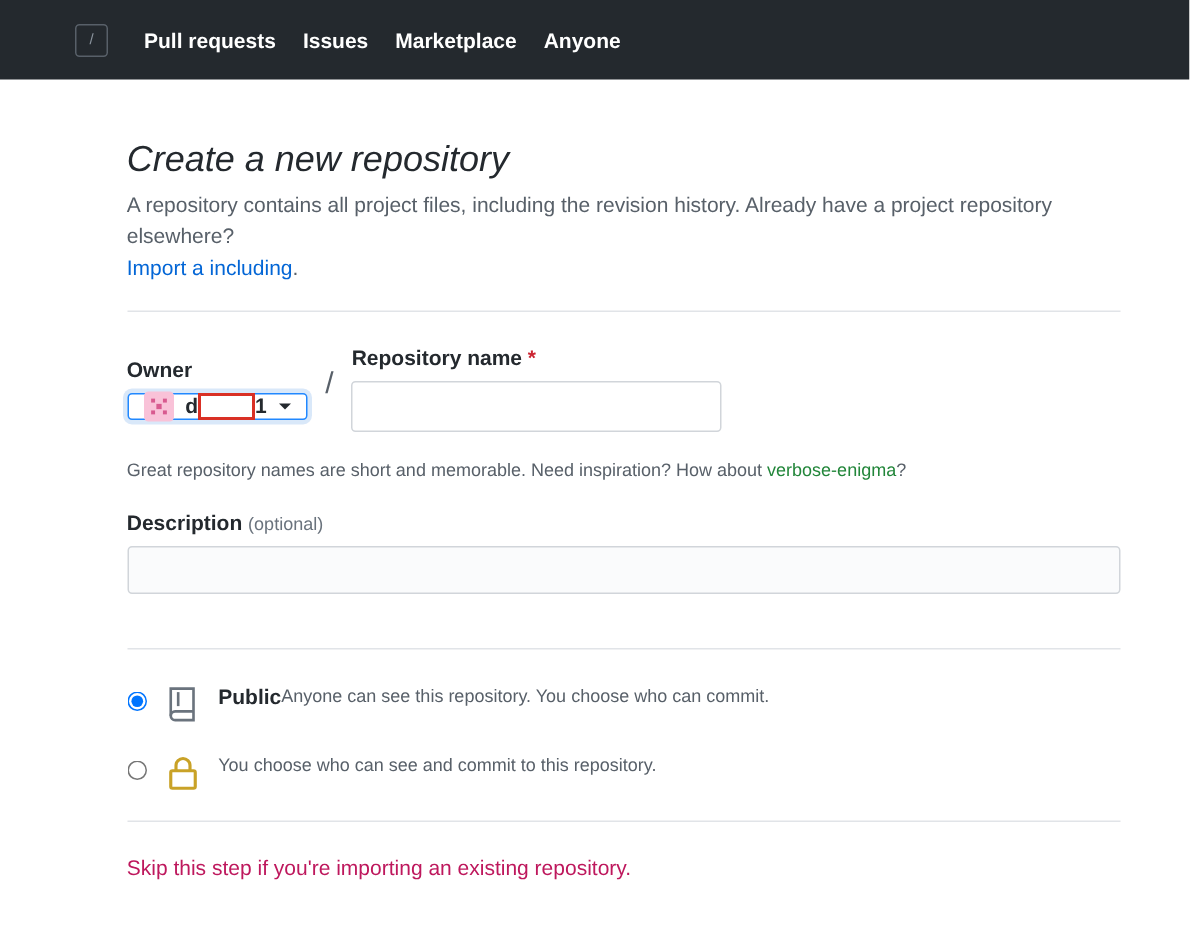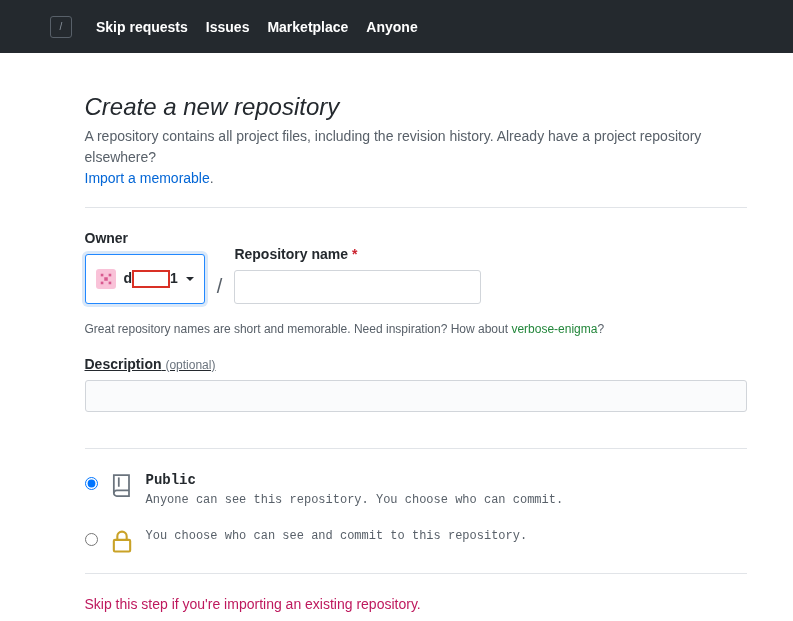--- a/index.html
+++ b/index.html
@@ -12,72 +12,72 @@
     .header-nav a { color: #fff; text-decoration: none; font-weight: 600; font-size: 14px; }
     
     .container { max-width: 700px; margin: 0 auto; padding: 40px 0 0 38px; }
     
     h1 { font-size: 24px; font-weight: 400; margin-bottom: 5px; color: #24292e; font-style: italic; }
     .subtitle { color: #586069; font-size: 14px; line-height: 1.5; }
     .subtitle a { color: #0366d6; text-decoration: none; }
     
     hr.divider { border: none; border-top: 1px solid #e1e4e8; margin: 18px 0 22px 0; }
     
-    .form-row { display: flex; align-items: flex-end; gap: 12px; margin-bottom: 18px; }
+    .form-row { display: flex; align-items: center; gap: 12px; margin-bottom: 18px; }
     .form-group { display: flex; flex-direction: column; }
     .form-label { font-weight: 600; margin-bottom: 8px; font-size: 14px; }
     .required-star { color: #cb2431; }
     
-    .owner-select { display: flex; align-items: center; gap: 8px; padding: 6px 10px; border: 1px solid #d1d5da; border-radius: 3px; background: #fff; cursor: pointer; height: 50px; box-shadow: 0 0 0 3px rgba(3,102,214,0.15); border-color: #2188ff; }
+    .owner-select { display: flex; align-items: center; gap: 8px; padding: 6px 10px; border: 1px solid #d1d5da; border-radius: 3px; background: #fff; cursor: pointer; height: 18px; box-shadow: 0 0 0 3px rgba(3,102,214,0.15); border-color: #2188ff; }
     .owner-avatar { width: 20px; height: 20px; background: #f9c2d8; border-radius: 3px; display: flex; align-items: center; justify-content: center; }
     .owner-avatar svg { width: 14px; height: 14px; }
     .owner-name { font-weight: 600; font-size: 14px; }
     .owner-redact { display: inline-block; width: 38px; height: 18px; border: 2px solid #d93025; background: #fff; vertical-align: middle; }
     .caret { width: 0; height: 0; border-left: 4px solid transparent; border-right: 4px solid transparent; border-top: 4px solid #24292e; }
     
     .slash { font-size: 20px; color: #586069; padding-bottom: 6px; }
     
     .text-input { height: 34px; padding: 6px 8px; border: 1px solid #d1d5da; border-radius: 3px; font-size: 14px; width: 247px; }
     
     .hint { color: #586069; font-size: 12px; margin-bottom: 20px; }
     .hint a { color: #22863a; text-decoration: none; }
     
-    .desc-label { font-weight: 600; margin-bottom: 8px; display: block; text-decoration: underline; }
+    .desc-label { font-weight: 600; margin-bottom: 8px; display: block; }
     .desc-optional { color: #6a737d; font-weight: 400; font-size: 12px; }
     .desc-input { width: 100%; height: 32px; padding: 6px 8px; border: 1px solid #d1d5da; border-radius: 3px; margin-bottom: 18px; background: #fafbfc; }
     
     .visibility-option { display: flex; align-items: flex-start; gap: 10px; margin-bottom: 18px; }
     .visibility-radio { margin-top: 6px; }
     .visibility-icon { width: 28px; height: 28px; flex-shrink: 0; }
-    .visibility-text { display: flex; flex-direction: column; font-family: Liberation Mono, monospace; }
+    .visibility-text { display: flex; flex-direction: row; }
     .visibility-title { font-weight: 600; font-size: 14px; line-height: 1.4; }
     .visibility-desc { color: #586069; font-size: 12px; line-height: 1.5; }
     
     .skip-text { color: #be185d; font-size: 14px; margin-bottom: 18px; }
   </style>
 </head>
 <body>
 
 <div class="header">
   <div class="header-logo-area">
     <div class="header-logo-box">/</div>
   </div>
   <nav class="header-nav">
-    <a href="#">Skip requests</a>
+    <a href="#">Pull requests</a>
     <a href="#">Issues</a>
     <a href="#">Marketplace</a>
     <a href="#">Anyone</a>
   </nav>
 </div>
 
 <div class="container">
   <h1>Create a new repository</h1>
   <p class="subtitle">
     <span>A repository contains all project files, including the revision history. Already have a project repository elsewhere? </span><br>
-    <a href="#">Import a memorable</a><span>.</span>
+    <a href="#">Import a including</a><span>.</span>
   </p>
 
   <hr class="divider">
 
   <div class="form-row">
     <div class="form-group">
       <label class="form-label">Owner</label>
       <div class="owner-select">
         <span class="owner-avatar">
           <svg viewBox="0 0 16 16" fill="#d85a8f">

